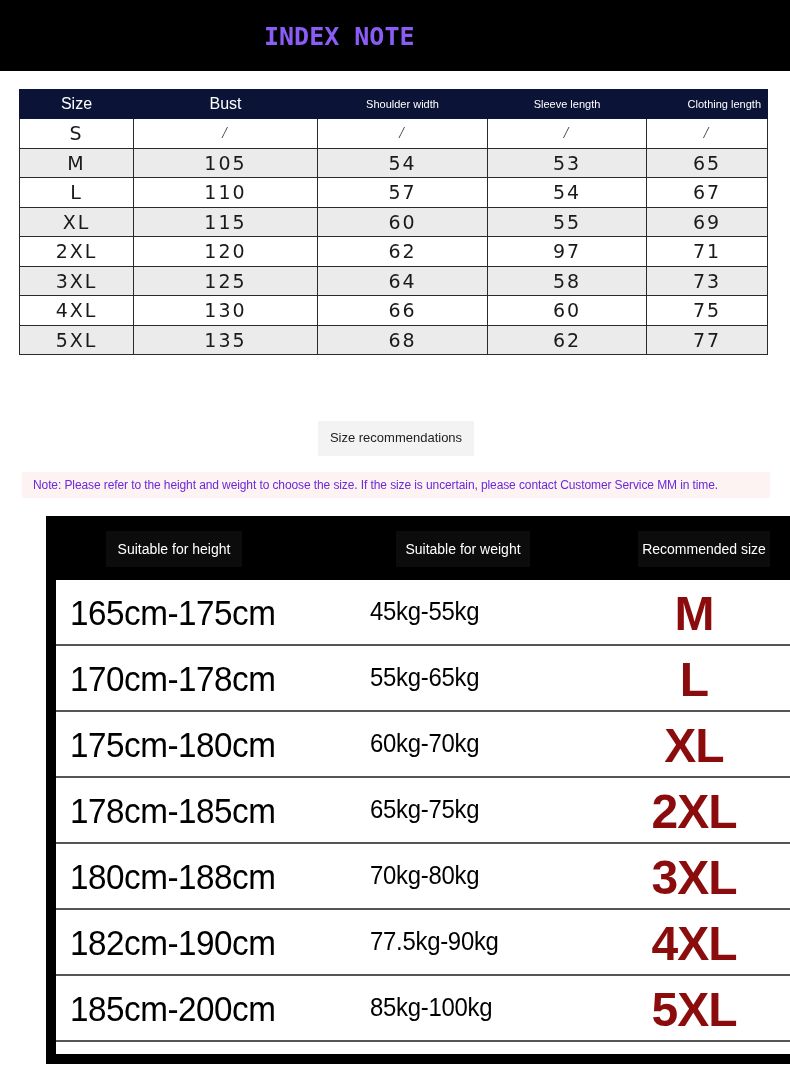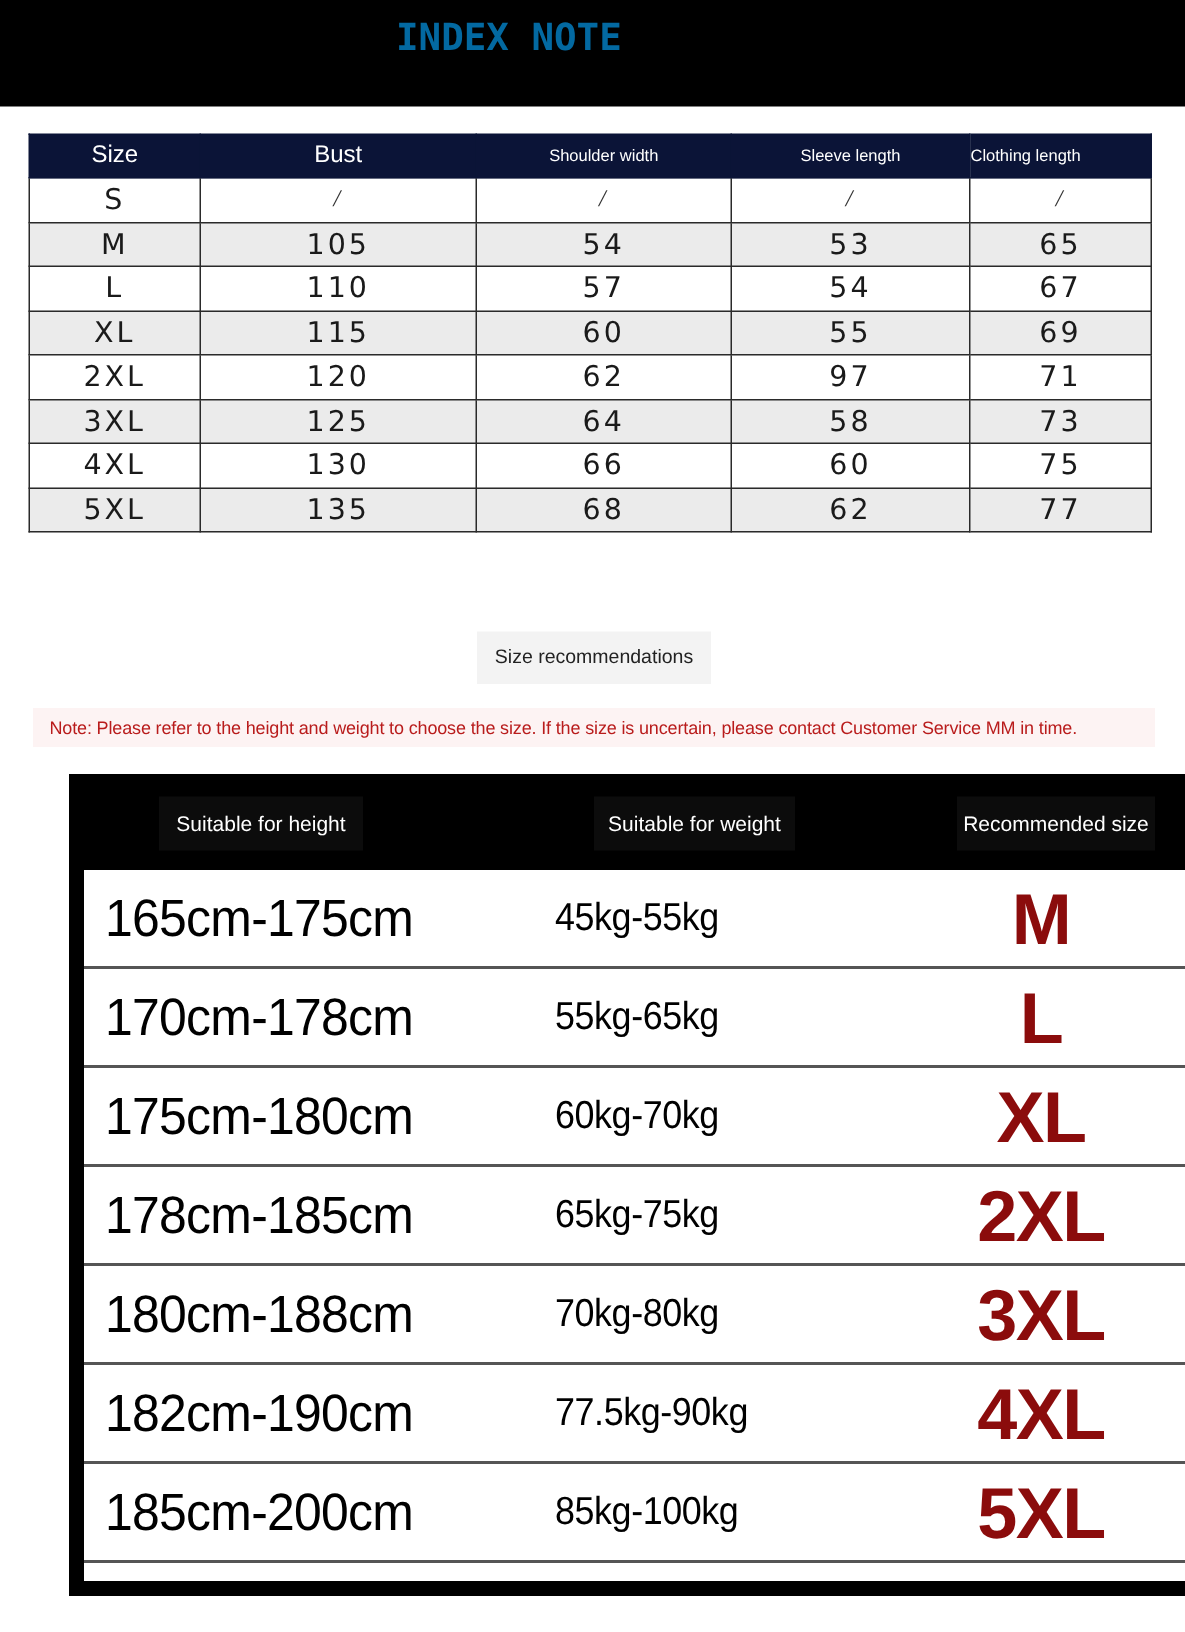--- a/index.html
+++ b/index.html
@@ -4,52 +4,52 @@
   <style>
     * { box-sizing: border-box; margin: 0; padding: 0; }
     html, body { width: 790px; height: 1088px; background: #ffffff; overflow: hidden; }
     body { position: relative; font-family: "Liberation Sans", sans-serif; color: #111; }
 
     .top-banner {
       position: absolute; left: 0; top: 0; width: 790px; height: 71px;
       background: #000000;
     }
     .top-banner .title {
-      position: absolute; left: 264px; top: 10px;
+      position: absolute; left: 264px; top: 22px;
       font-family: "DejaVu Sans Mono", monospace; font-weight: bold;
-      font-size: 25px; color: #0369a1; letter-spacing: 0px;
+      font-size: 25px; color: #8b5cf6; letter-spacing: 0px;
     }
 
     table.measure {
       position: absolute; left: 19px; top: 89px; width: 748px;
       border-collapse: collapse; table-layout: fixed;
     }
     table.measure th {
       background: #0b1437; color: #ffffff; height: 29px; font-weight: normal;
       border: 1px solid #0b1437;
     }
     table.measure th.big { font-size: 16px; margin-top: 16px; }
     table.measure th.small { font-size: 11px; }
-    table.measure th.cl { text-align: left; padding-right: 6px; }
+    table.measure th.cl { text-align: right; padding-right: 6px; }
     table.measure td {
       border: 1px solid #2a2a2a; text-align: center; font-size: 19px;
       height: 29.5px; color: #1a1a1a; letter-spacing: 2px;
       font-family: "DejaVu Sans", sans-serif; font-weight: normal;
     }
     table.measure td.slash { font-size: 16px; color: #333; font-family: "Liberation Serif", serif; font-style: italic; }
     table.measure tr.shade td { background: #ebebeb; }
     table.measure tr.plain td { background: #ffffff; }
 
     .reco-title {
       position: absolute; left: 318px; top: 421px; width: 156px; height: 35px;
       background: #f3f3f3; font-size: 13px; color: #222; text-align: center; line-height: 33px;
     }
     .note {
       position: absolute; left: 22px; top: 472px; width: 748px; height: 26px;
-      background: #fdf3f3; font-size: 12px; color: #b91c1c; line-height: 26px;
+      background: #fdf3f3; font-size: 12px; color: #6d28d9; line-height: 26px;
       padding-left: 11px; letter-spacing: -0.1px;
     }
 
     .reco-box {
       position: absolute; left: 15px; top: 516px; width: 763px; height: 548px;
       background: #000000;
       margin-left: 31px;
     }
     .reco-head { position: absolute; left: 0; top: 0; width: 100%; height: 64px; }
     .reco-head .h {

